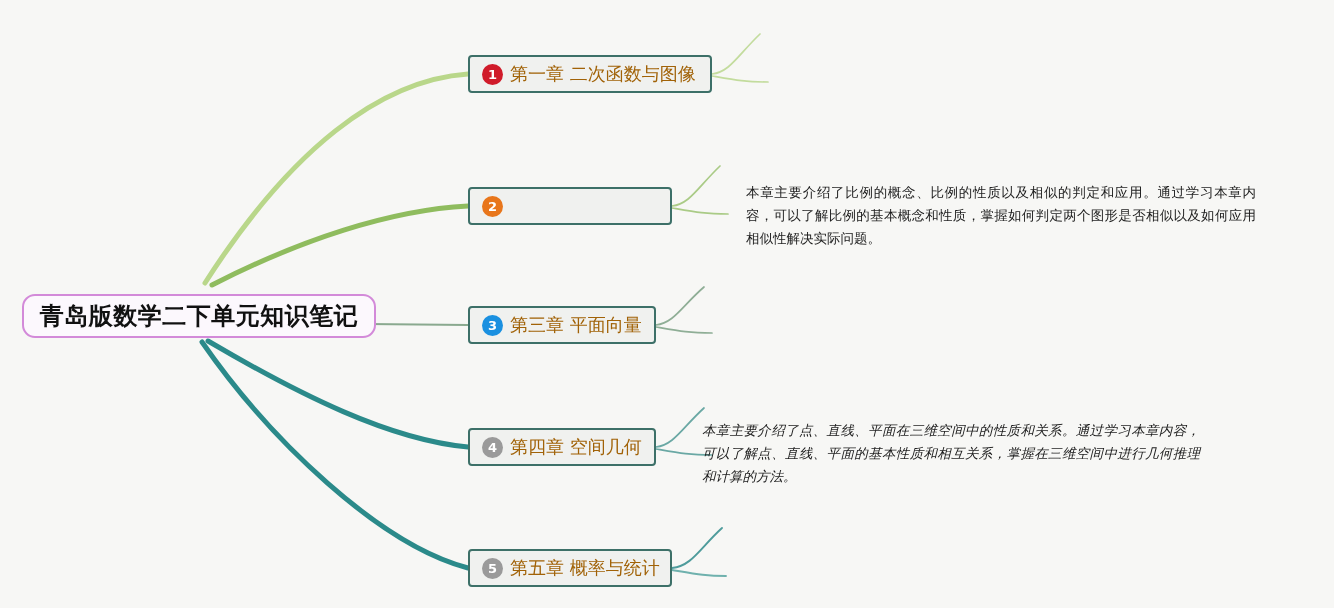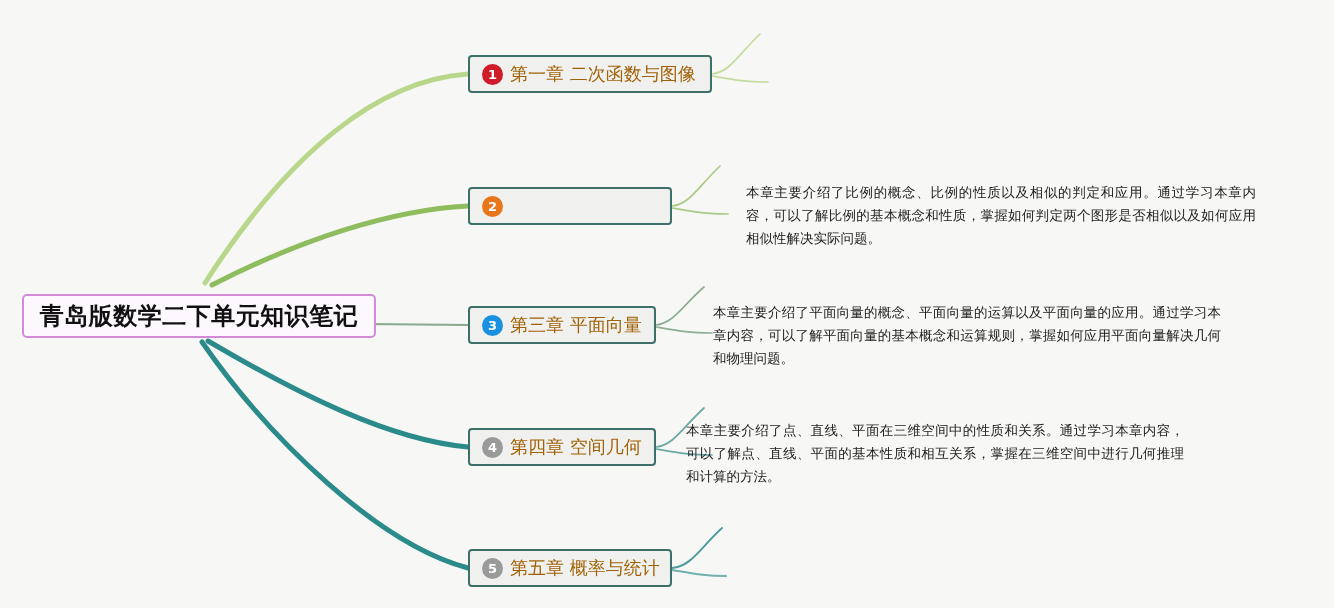--- a/index.html
+++ b/index.html
@@ -26,21 +26,21 @@
 
   
   .root-node {
     position: absolute;
     left: 22px;
     top: 294px;
     width: 354px;
     height: 44px;
     box-sizing: border-box;
     border: 2px solid #d38ad9;
-    border-radius: 5px;
+    border-radius: 13px;
     background: #fcf8fd;
     display: flex;
     align-items: center;
     justify-content: center;
     z-index: 5;
   }
   .root-label {
     font-size: 24px;
     font-weight: bold;
     color: #111111;
@@ -138,27 +138,26 @@
 
   <div class="chapter-node" style="left:468px; top:187px; width:204px;">
     <span class="badge" style="background:#e8761b;">2</span>
   </div>
   <div class="desc" style="left:746px; top:181px; width:510px;">本章主要介绍了比例的概念、比例的性质以及相似的判定和应用。通过学习本章内容，可以了解比例的基本概念和性质，掌握如何判定两个图形是否相似以及如何应用相似性解决实际问题。</div>
 
   <div class="chapter-node" style="left:468px; top:306px; width:188px;">
     <span class="badge" style="background:#1a90e0;">3</span>
     <span class="chapter-label">第三章 平面向量</span>
   </div>
-  <div class="desc" style="left:713px; top:301px; width:508px;">本章主要介绍了平面向量的概念、平面向量的运算以及平面向量的应用。通过学习本章内容，可以了解平面向量的基本概念和运算规则，掌握如何应用平面向量解决几何和物理问题。</div>
 
   <div class="chapter-node" style="left:468px; top:428px; width:188px;">
     <span class="badge" style="background:#9a9a9a;">4</span>
     <span class="chapter-label">第四章 空间几何</span>
   </div>
-  <div class="desc" style="left:686px; top:419px; width:498px;">本章主要介绍了点、直线、平面在三维空间中的性质和关系。通过学习本章内容，可以了解点、直线、平面的基本性质和相互关系，掌握在三维空间中进行几何推理和计算的方法。</div>
+  <div class="desc" style="left:702px; top:419px; width:498px;font-style:italic;">本章主要介绍了点、直线、平面在三维空间中的性质和关系。通过学习本章内容，可以了解点、直线、平面的基本性质和相互关系，掌握在三维空间中进行几何推理和计算的方法。</div>
 
   <div class="chapter-node" style="left:468px; top:549px; width:204px;">
     <span class="badge" style="background:#9a9a9a;">5</span>
     <span class="chapter-label">第五章 概率与统计</span>
   </div>
   <div class="desc" style="left:729px; top:545px; width:500px;"></div>
 
 </div>
 
 </body></html>

